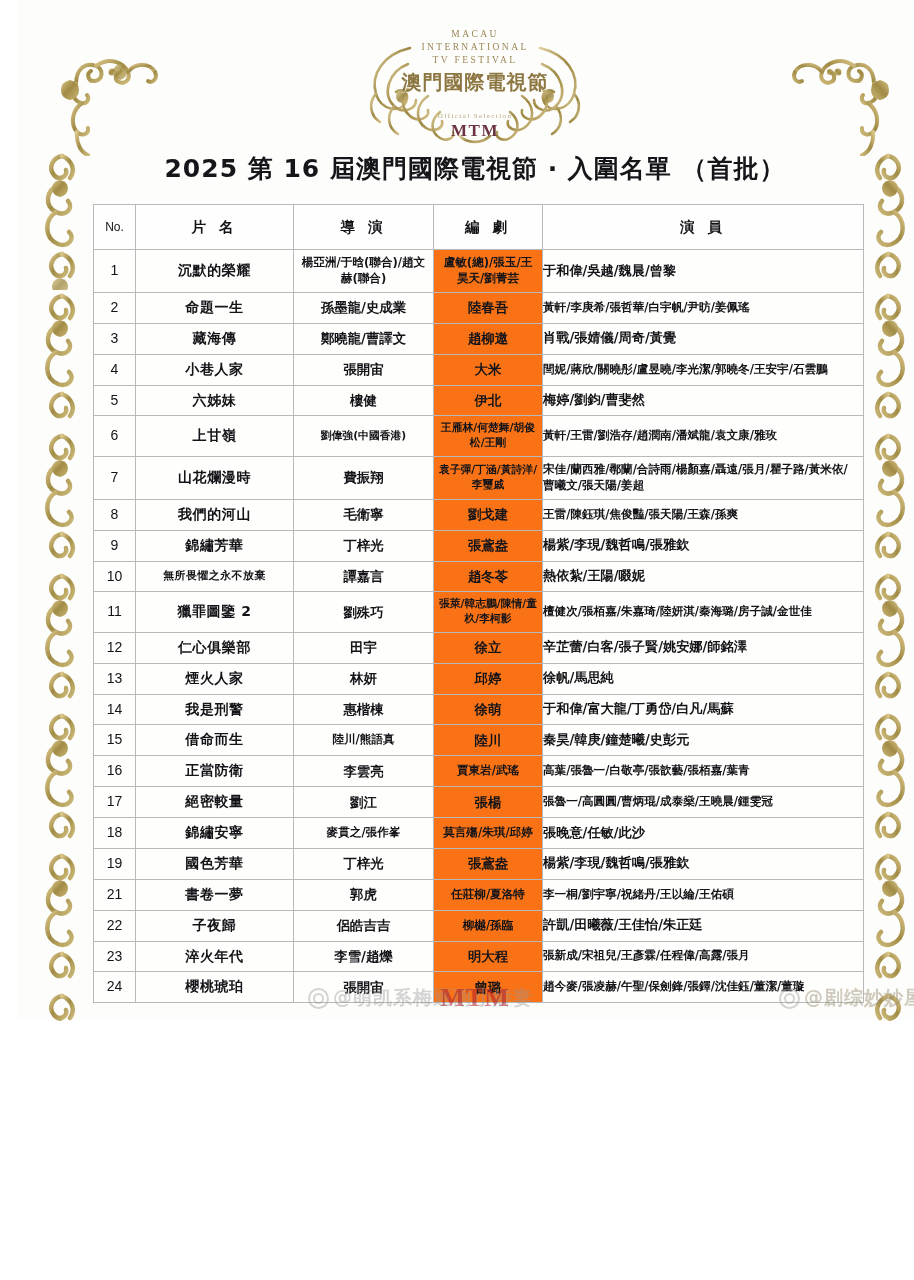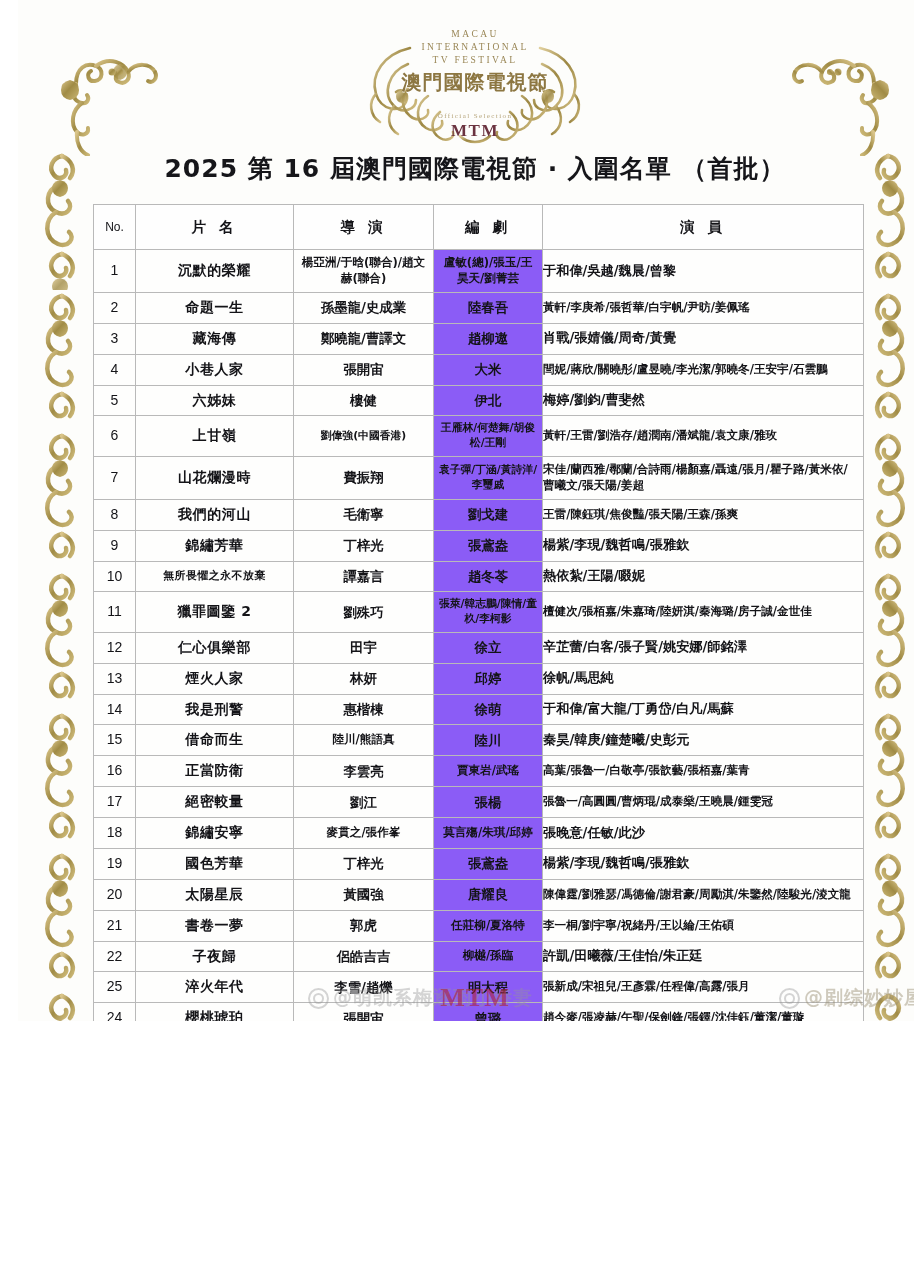--- a/index.html
+++ b/index.html
@@ -93,21 +93,21 @@
     letter-spacing:4px;
     text-align:center;
     background:#fefefe;
   }
   thead th.no-h{font-size:12px;letter-spacing:0;font-weight:normal;
     font-family:"Liberation Sans", sans-serif;}
   tbody td{font-size:13.2px;line-height:1.42;}
   td.no{text-align:center;font-size:14px;font-family:"Liberation Sans", sans-serif;}
   td.ttl{text-align:center;font-weight:bold;font-size:14px;letter-spacing:.6px;}
   td.dir{text-align:center;font-weight:bold;font-size:13.4px;margin-top:40px;}
-  td.wri{text-align:center;font-weight:bold;font-size:13.4px;background:#8b5cf6;}
+  td.wri{text-align:center;font-weight:bold;font-size:13.4px;background:#f97316;}
   td.cast{text-align:left;font-weight:bold;font-size:13.2px;padding-left:0;}
   td.small{font-size:11.6px;line-height:1.38;}
   td.smaller{font-size:10.8px;line-height:1.36;}
 
   
   .wm{
     position:absolute;bottom:10px;
     font-family:"DejaVu Sans", sans-serif;
     font-size:19px;font-weight:bold;
     color:rgba(150,150,150,.40);
@@ -698,42 +698,35 @@
           <td class="cast">張晚意/任敏/此沙</td>
         </tr>
         <tr>
           <td class="no">19</td>
           <td class="ttl">國色芳華</td>
           <td class="dir">丁梓光</td>
           <td class="wri">張鳶盎</td>
           <td class="cast">楊紫/李現/魏哲鳴/張雅欽</td>
         </tr>
         <tr>
-          <td class="no">20</td>
-          <td class="ttl">太陽星辰</td>
-          <td class="dir">黃國強</td>
-          <td class="wri">唐耀良</td>
-          <td class="cast small">陳偉霆/劉雅瑟/馮德倫/謝君豪/周勵淇/朱鑒然/陸駿光/淩文龍</td>
-        </tr>
-        <tr>
           <td class="no">21</td>
           <td class="ttl">書卷一夢</td>
           <td class="dir">郭虎</td>
           <td class="wri small">任莊柳/夏洛特</td>
           <td class="cast small">李一桐/劉宇寧/祝緒丹/王以綸/王佑碩</td>
         </tr>
         <tr>
           <td class="no">22</td>
           <td class="ttl">子夜歸</td>
           <td class="dir">侶皓吉吉</td>
           <td class="wri small">柳樾/孫臨</td>
           <td class="cast">許凱/田曦薇/王佳怡/朱正廷</td>
         </tr>
         <tr>
-          <td class="no">25</td>
+          <td class="no">23</td>
           <td class="ttl">淬火年代</td>
           <td class="dir">李雪/趙爍</td>
           <td class="wri">明大程</td>
           <td class="cast small">張新成/宋祖兒/王彥霖/任程偉/高露/張月</td>
         </tr>
         <tr>
           <td class="no">24</td>
           <td class="ttl">櫻桃琥珀</td>
           <td class="dir">張開宙</td>
           <td class="wri">曾璐</td>

